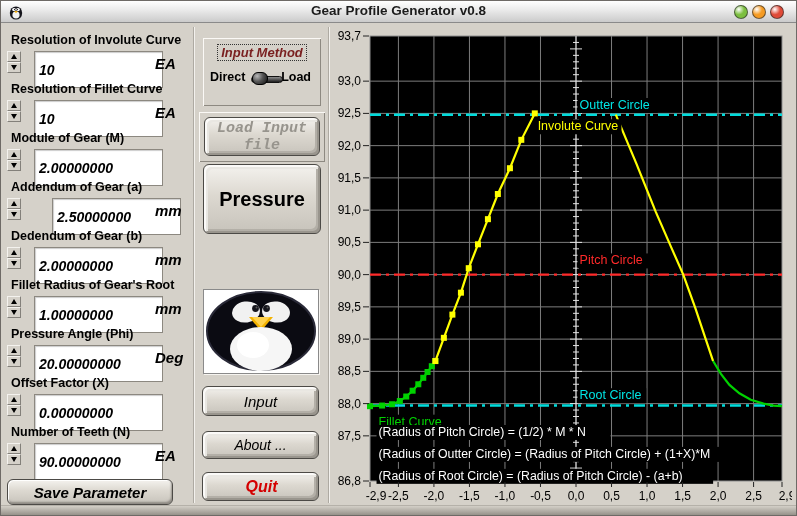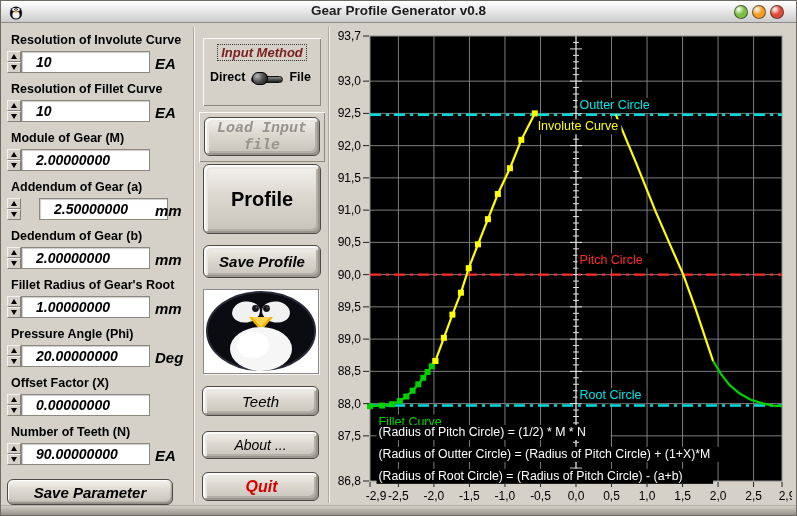--- a/index.html
+++ b/index.html
@@ -25,24 +25,24 @@
   .bottombar{position:absolute;left:0;bottom:0;width:100%;height:10px;
     background:linear-gradient(180deg,#d3cfc7,#96928a);border-top:1px solid #b5b1a9;}
 
   
   .param-label{position:absolute;left:10px;width:182px;font-size:12.5px;font-weight:bold;}
   .spinner{position:absolute;left:6px;width:14px;height:22px;}
   .spin-btn{width:14px;height:11px;background:#d5d1c9;border:1px solid;
     border-color:#f4f2ee #83807a #83807a #f4f2ee;display:flex;align-items:center;justify-content:center;padding:0;}
   .tri-up{width:0;height:0;border-left:3px solid transparent;border-right:3px solid transparent;border-bottom:5px solid #000;}
   .tri-down{width:0;height:0;border-left:3px solid transparent;border-right:3px solid transparent;border-top:5px solid #000;}
-  .param-input{position:absolute;left:20px;width:129px;height:22px;background:#fff;
+  .param-input{position:absolute;left:33px;width:129px;height:37px;background:#fff;
     border:1px solid #8c8880;box-shadow:inset 1px 1px 1px rgba(0,0,0,.2);
     font-family:"Liberation Sans",sans-serif;font-size:14px;font-weight:bold;font-style:italic;
-    padding:0 14px;color:#000;}
+    padding:0 4px;color:#000;}
   .param-unit{position:absolute;left:154px;width:44px;font-size:15px;font-weight:bold;font-style:italic;}
 
   
   .btn3d{
     position:absolute;display:flex;align-items:center;justify-content:center;
     background:linear-gradient(180deg,#f4f2ee 0%,#dcd8d0 45%,#c7c3bb 100%);
     border:1px solid #4c4a46;border-radius:6px;
     box-shadow:inset 1px 1px 0 rgba(255,255,255,.95),inset -1px -2px 2px rgba(92,89,84,.55);
     font-family:"Liberation Sans",sans-serif;cursor:default;
   }
@@ -198,53 +198,52 @@
       <div class="param-unit" style="top: 446px;">EA</div>
     </div>
   <button class="btn3d lbl-save-param" style="left:6px;top:478px;width:166px;height:26px;">Save Parameter</button>
 
   <div class="vgroove" style="left:192px;"></div>
 
   <div class="im-panel">
     <span class="im-label">Input Method</span>
     <div class="im-row">
       <span class="im-direct">Direct</span>
-      <span class="im-file">File</span>
+      <span class="im-file">Load</span>
       <span class="im-slider">
         <span class="im-track"></span>
         <span class="im-knob"></span>
       </span>
     </div>
   </div>
 
   <div class="load-frame"></div>
   <button class="btn3d btn-heavy lbl-load" style="left:203px;top:116px;width:116px;height:39px;" disabled="">Load Input file</button>
 
-  <button class="btn3d btn-heavy lbl-generate" style="left:202px;top:163px;width:118px;height:70px;">Profile</button>
-
-  <button class="btn3d btn-heavy lbl-saveprofile" style="left:202px;top:244px;width:118px;height:33px;">Save Profile</button>
+  <button class="btn3d btn-heavy lbl-generate" style="left:202px;top:163px;width:118px;height:70px;">Pressure</button>
+
 
   <div class="tux-frame">
     <svg width="114" height="83" viewBox="0 0 114 83">
       <ellipse cx="57" cy="41" rx="54" ry="39" fill="#0b0b12"></ellipse>
       <ellipse cx="57" cy="41" rx="54" ry="39" fill="none" stroke="#2a2a38" stroke-width="2"></ellipse>
       <ellipse cx="42" cy="22" rx="14" ry="10.5" fill="#f1f1f1" transform="rotate(-8 42 22)"></ellipse>
       <ellipse cx="72" cy="22" rx="14" ry="10.5" fill="#f1f1f1" transform="rotate(8 72 22)"></ellipse>
       <circle cx="51.5" cy="18.5" r="3.4" fill="#15151c"></circle>
       <circle cx="62.5" cy="18.5" r="3.4" fill="#15151c"></circle>
       <circle cx="52.5" cy="17.6" r="1" fill="#555"></circle>
         <circle cx="63.5" cy="17.6" r="1" fill="#555"></circle>
       <polygon points="45,27 69,27 57,41" fill="#f3b200"></polygon>
       <polygon points="48,27 66,27 57,37" fill="#ffd24d"></polygon>
       <ellipse cx="57" cy="59" rx="31" ry="22" fill="#f6f6f6"></ellipse>
       <ellipse cx="49" cy="55" rx="16" ry="13" fill="#ffffff"></ellipse>
     </svg>
   </div>
 
-  <button class="btn3d btn-heavy lbl-help" style="left:201px;top:385px;width:117px;height:30px;">Teeth</button>
+  <button class="btn3d btn-heavy lbl-help" style="left:201px;top:385px;width:117px;height:30px;">Input</button>
 
   <button class="btn3d btn-heavy lbl-about" style="left:201px;top:430px;width:117px;height:28px;">About ...</button>
 
   <button class="btn3d btn-heavy lbl-quit" style="left:201px;top:471px;width:117px;height:29px;padding-left:8px;">Quit</button>
 
   <div class="vgroove" style="left:327px;"></div>
 
   <div class="chart-widget" id="chart-mount"><svg width="460" height="480">
         <rect x="38" y="10" width="412" height="445" fill="#000000" stroke="#8f8f8f" stroke-width="1"></rect>
         <line x1="66.41379310344827" y1="10" x2="66.41379310344827" y2="455" stroke="#7d7d7d" stroke-width="1"></line>

